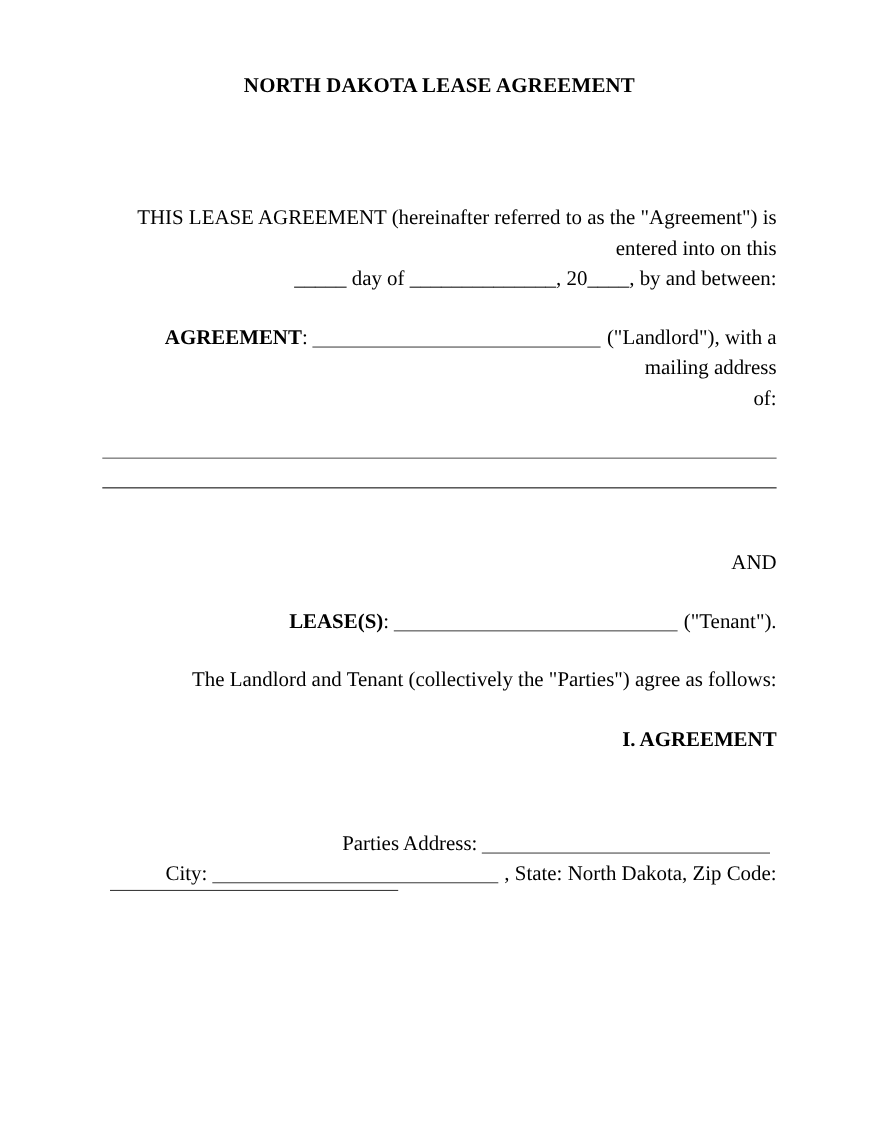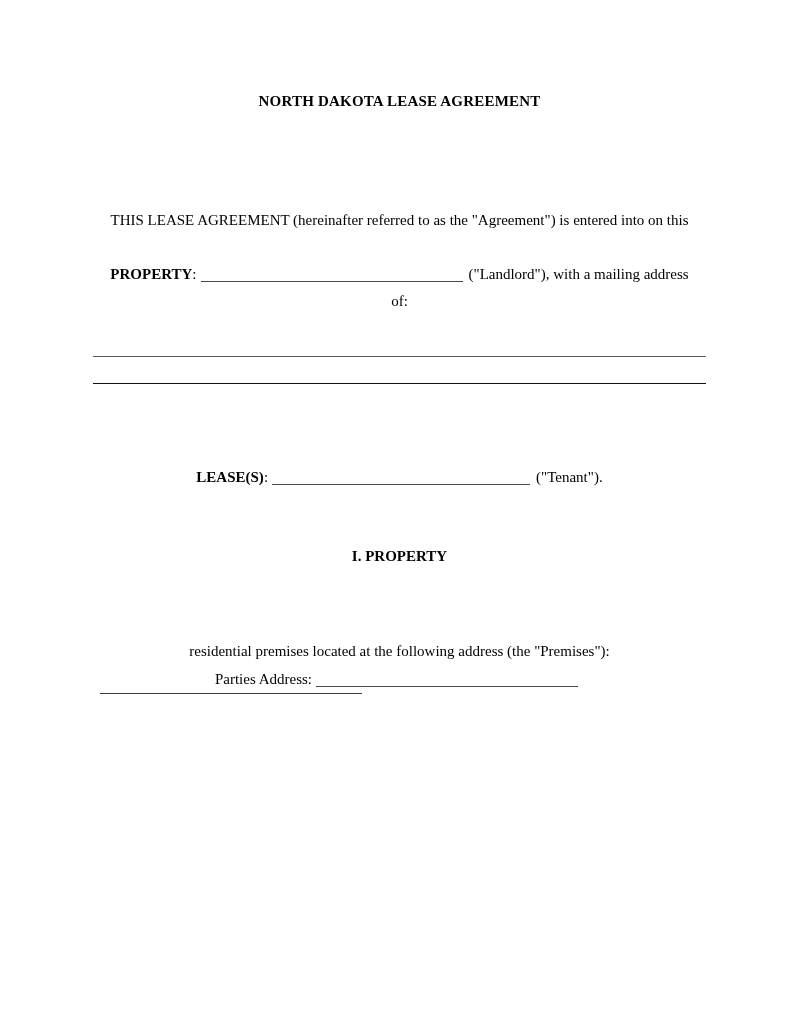--- a/index.html
+++ b/index.html
@@ -17,32 +17,32 @@
     overflow: hidden;
   }
   .content {
     position: absolute;
     left: 93px;
     top: 0;
     width: 613px;
   }
   .doc-title {
     text-align: center;
-    font-size: 15px;
+    font-size: 19px;
     font-weight: bold;
     letter-spacing: 0.2px;
     margin: 0;
-    padding-top: 90px;
+    padding-top: 68px;
     line-height: 22px;
   }
   .para {
-    font-size: 15px;
+    font-size: 19px;
     line-height: 27.5px;
     margin: 0;
-    text-align: center;
+    text-align: right;
   }
   .gap-after-title { height: 95px; }
   .gap-md { height: 26px; }
   .gap-lg { height: 40px; }
   .gap-xl { height: 54px; }
   .bold { font-weight: bold; }
   
   .rule-inline {
     display: inline-block;
     vertical-align: -3px;
@@ -74,61 +74,66 @@
 
 <div class="page">
   <div class="content">
 
     <h1 class="doc-title">NORTH DAKOTA LEASE AGREEMENT</h1>
 
     <div class="gap-after-title"></div>
 
     <p class="para">
       <span>THIS LEASE AGREEMENT (hereinafter referred to as the "Agreement") is entered into on this</span><br>
+      <span>_____ day of ______________, 20____, by and between:</span>
     </p>
 
     <div class="gap-md"></div>
 
     <p class="para">
-      <span class="bold">PROPERTY</span><span>:</span><span class="rule-inline rule-landlord"></span><span>("Landlord"), with a mailing address</span><br>
+      <span class="bold">AGREEMENT</span><span>:</span><span class="rule-inline rule-landlord"></span><span>("Landlord"), with a mailing address</span><br>
       <span>of:</span>
     </p>
 
     <div class="gap-lg"></div>
 
     <div class="rule-full"></div>
 
     <div class="gap-md"></div>
 
     <div class="rule-full dark"></div>
 
     <div class="gap-xl"></div>
 
+    <p class="para">AND</p>
 
     <div class="gap-md"></div>
 
     <p class="para row-line">
       <span class="bold">LEASE(S)</span><span>:</span><span class="rule-inline rule-tenant"></span><span>("Tenant").</span>
     </p>
 
     <div class="gap-md"></div>
 
+    <p class="para">The Landlord and Tenant (collectively the "Parties") agree as follows:</p>
 
     <div class="gap-md"></div>
 
-    <p class="para bold">I. PROPERTY</p>
+    <p class="para bold">I. AGREEMENT</p>
 
     <div class="gap-lg"></div>
 
     <p class="para">
       <br>
-      <span>residential premises located at the following address (the "Premises"):</span>
     </p>
 
     <p class="para row-line">
       <span>Parties Address:</span><span class="rule-inline rule-street"></span>
     </p>
 
+    <p class="para row-line">
+      <span>City:</span><span class="rule-inline rule-city"></span><span>, State: North Dakota, Zip Code:</span>
+    </p>
 
     <div class="rule-zip"></div>
 
   </div>
 </div>
 
 </body></html>

